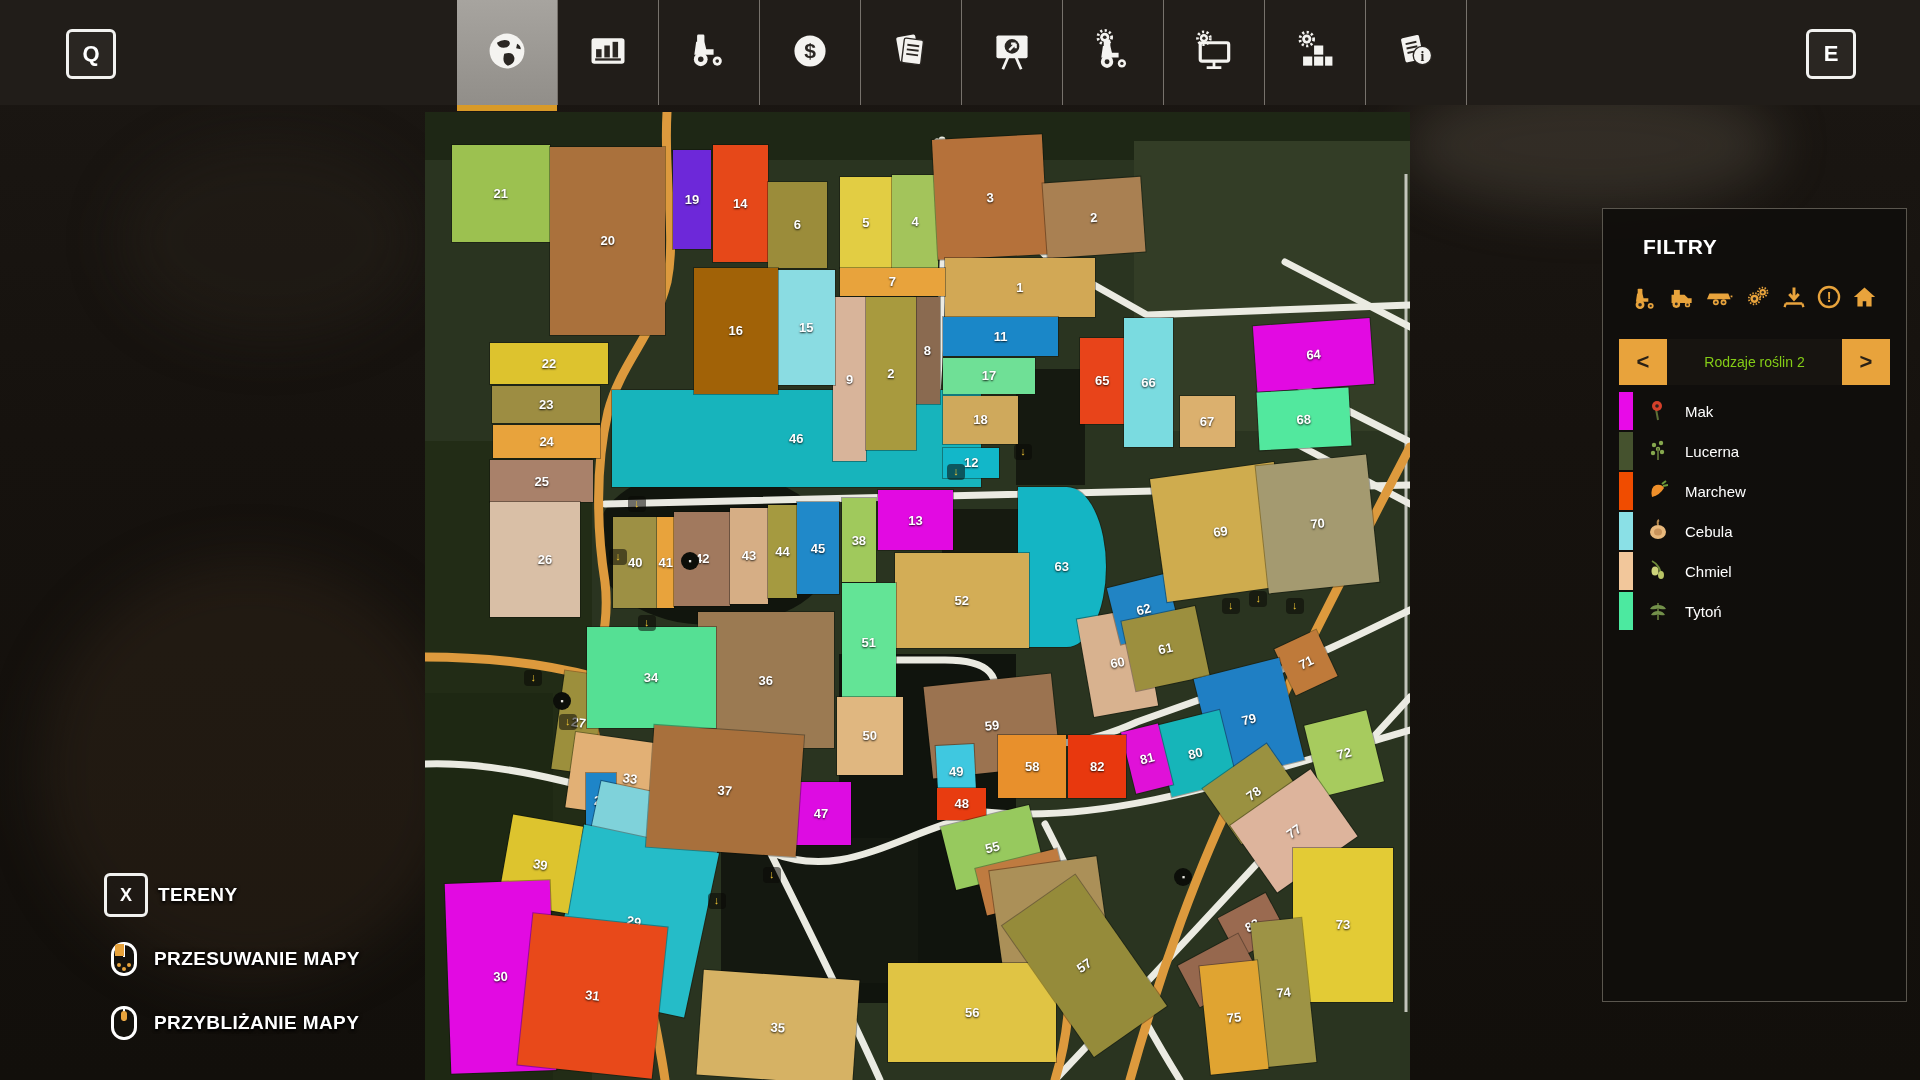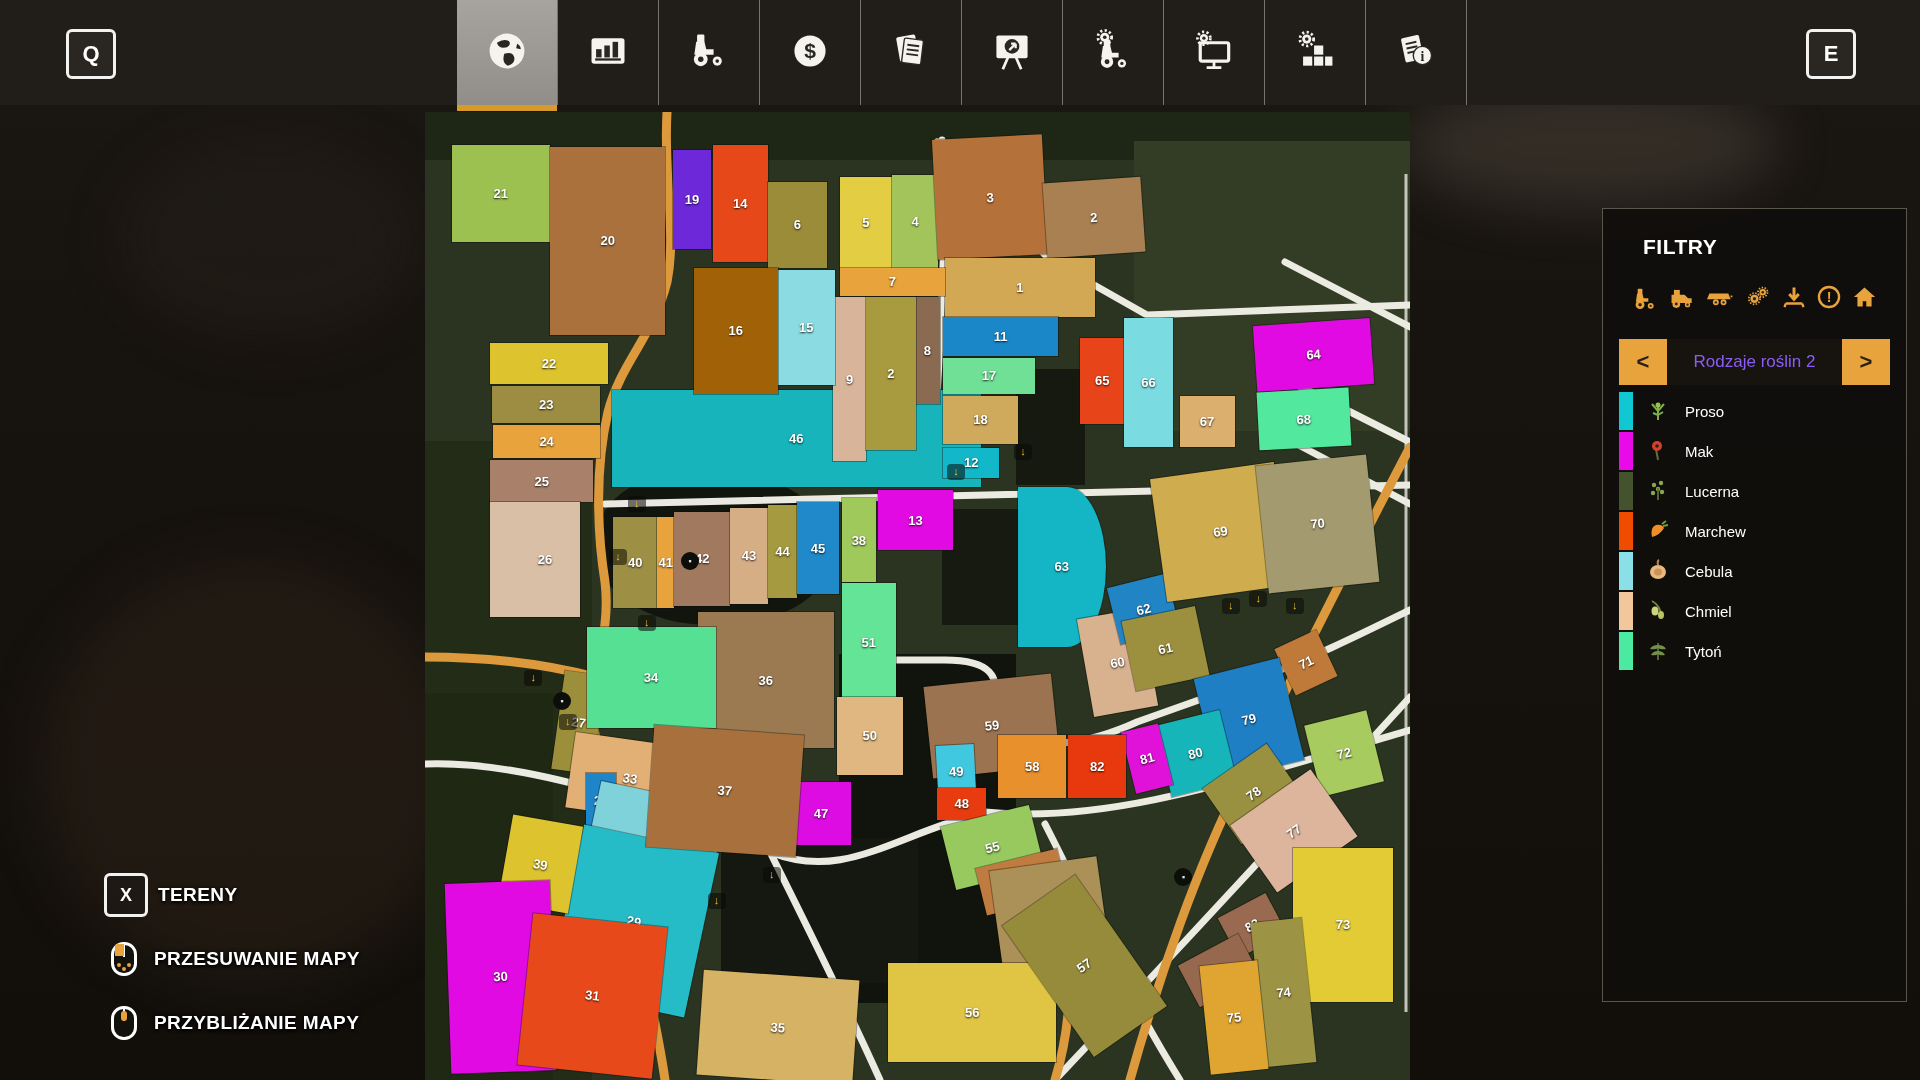--- a/index.html
+++ b/index.html
@@ -34,21 +34,21 @@
   .poi-dk{position:absolute;width:18px;height:18px;margin:-9px 0 0 -9px;background:#0c0e09;border-radius:50%;
     color:#e8e6e0;font-size:9px;line-height:18px;text-align:center;}
   
   #panel{position:absolute;left:1602px;top:208px;width:303px;height:792px;background:rgba(16,14,12,.93);
     border:1px solid #5a564e;z-index:20;color:#fff;}
   #panel h2{margin:26px 0 0 40px;font-size:21px;letter-spacing:.5px;font-weight:bold;}
   #ficons{position:absolute;left:26px;top:74px;display:flex;gap:9px;align-items:center;}
   .ficon{background:none;border:none;padding:0;cursor:pointer;display:block;height:30px;}
   #pager{position:absolute;left:16px;top:130px;width:271px;height:46px;display:flex;}
   .pg-btn{width:48px;height:46px;background:#e8a33c;border:none;color:#2a2116;font-size:22px;font-weight:bold;cursor:pointer;}
-  .pg-label{flex:1;background:#171410;display:flex;align-items:center;justify-content:center;font-size:17px;color:#8b5cf6;}
+  .pg-label{flex:1;background:#171410;display:flex;align-items:center;justify-content:center;font-size:14px;color:#84cc16;}
   #legend{position:absolute;left:16px;top:182px;margin:0;padding:0;list-style:none;width:270px;}
   #legend li{display:flex;align-items:center;height:40px;}
   .lg-bar{width:14px;height:38px;margin-right:12px;}
   .lg-ic{width:26px;text-align:center;margin-right:14px;font-size:14px;}
   .lg-label{font-size:15px;color:#fff;}
   
   #controls{position:absolute;left:104px;top:872px;z-index:25;}
   .ctl-row{display:flex;align-items:center;margin-bottom:18px;height:46px;}
   .ctl-key{width:38px;height:38px;border:3px solid #f2f2f0;border-radius:6px;background:rgba(30,26,22,.7);
     color:#fff;font-weight:bold;font-size:18px;display:flex;align-items:center;justify-content:center;}
@@ -321,20 +321,23 @@
         <span class="fnum">45</span>
       </div>
       <div class="field" style="left: 42.3%; top: 39.9%; width: 3.5%; height: 8.7%; background: rgb(160, 201, 92);">
         <span class="fnum">38</span>
       </div>
       <div class="field" style="left: 46%; top: 39%; width: 7.6%; height: 6.3%; background: rgb(226, 10, 226);">
         <span class="fnum">13</span>
       </div>
       <div class="field" style="left: 52.6%; top: 34.7%; width: 5.7%; height: 3.1%; background: rgb(18, 183, 201);">
         <span class="fnum">12</span>
+      </div>
+      <div class="field" style="left: 47.7%; top: 45.6%; width: 13.6%; height: 9.8%; background: rgb(211, 173, 86);">
+        <span class="fnum">52</span>
       </div>
       <div class="field" style="left: 42.3%; top: 48.7%; width: 5.5%; height: 12.3%; background: rgb(99, 228, 150);">
         <span class="fnum">51</span>
       </div>
       <div class="field" style="left: 27.7%; top: 51.7%; width: 13.8%; height: 14%; background: rgb(155, 122, 82);">
         <span class="fnum">36</span>
       </div>
       <div class="field" style="left: 41.8%; top: 60.4%; width: 6.7%; height: 8.1%; background: rgb(224, 183, 128);">
         <span class="fnum">50</span>
       </div>
@@ -528,28 +531,20 @@
           <path d="M4 22 L22 6 L40 22 h-6 v16 h-9 v-9 h-6 v9 h-9 v-16 z" fill="#e8a33c"></path>
         </svg></button>
     </div>
   <div id="pager">
     <button class="pg-btn">&lt;</button>
     <div class="pg-label">Rodzaje roślin 2</div>
     <button class="pg-btn">&gt;</button>
   </div>
   <ul id="legend">
       <li>
-        <span class="lg-bar" style="background:#0fc8d2"></span>
-        <span class="lg-ic"><svg width="18" height="22" viewBox="0 0 18 22">
-            <path d="M9 21 V8 M9 12 L3 5 M9 12 L15 5 M9 16 L4 14 M9 16 L14 13" stroke="#7fae4a" stroke-width="2" fill="none"></path>
-            <circle cx="9" cy="6" r="2.5" fill="#9cc24e"></circle>
-          </svg></span>
-        <span class="lg-label">Proso</span>
-      </li>
-      <li>
         <span class="lg-bar" style="background:#e80ae8"></span>
         <span class="lg-ic"><svg width="18" height="22" viewBox="0 0 18 22">
             <path d="M9 21 L7 10" stroke="#5d7036" stroke-width="2"></path>
             <circle cx="8" cy="7" r="5" fill="#d5402a"></circle>
             <circle cx="8" cy="7" r="1.8" fill="#2a2020"></circle>
           </svg></span>
         <span class="lg-label">Mak</span>
       </li>
       <li>
         <span class="lg-bar" style="background:#45522e"></span>

